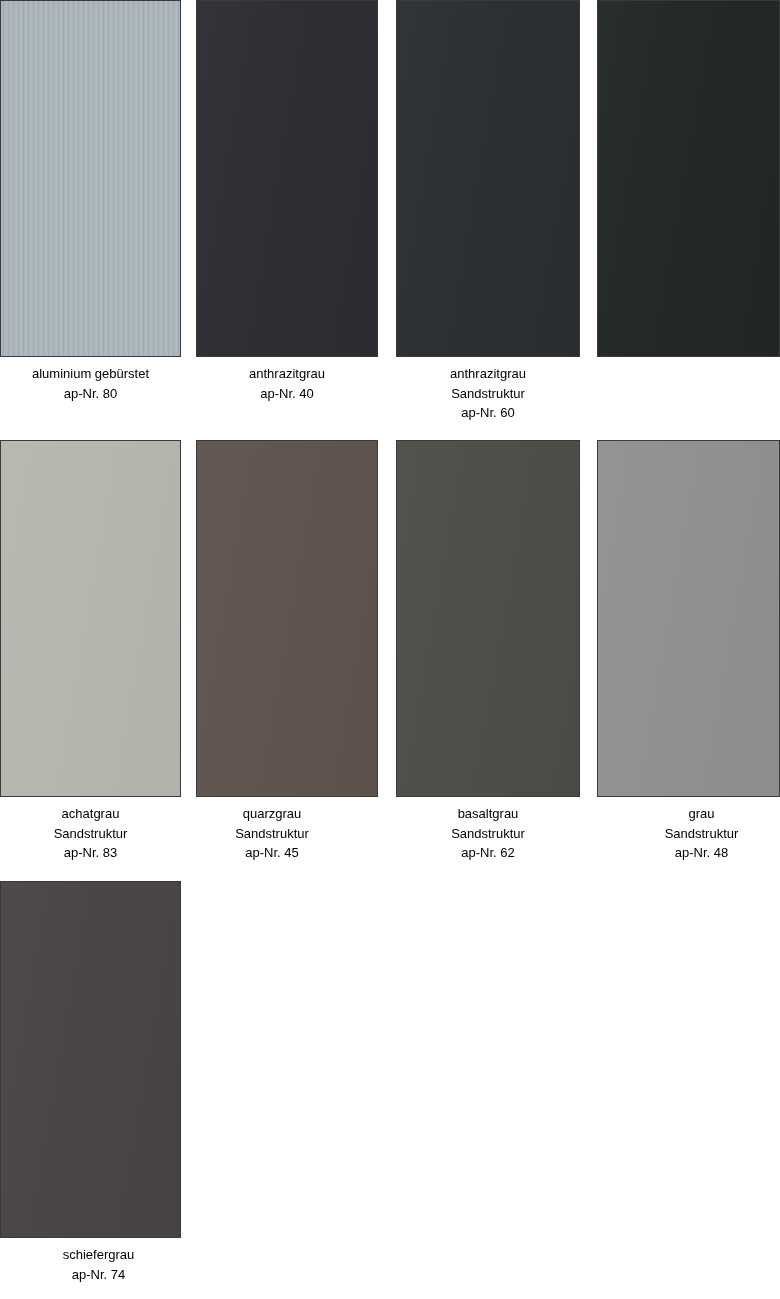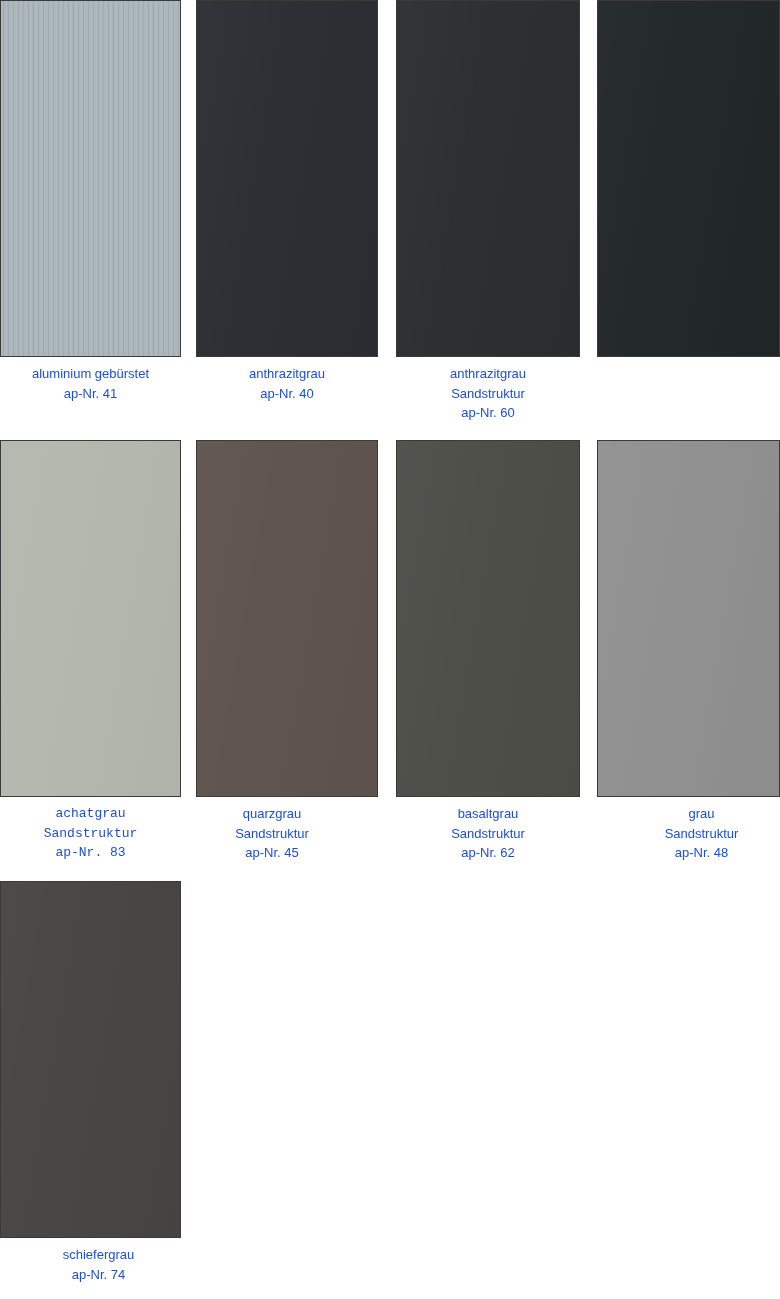--- a/index.html
+++ b/index.html
@@ -68,50 +68,50 @@
     pointer-events: none;
   }
 
   .swatch-caption {
     position: absolute;
     left: 0;
     width: 100%;
     text-align: center;
     font-size: 13px;
     line-height: 19.5px;
-    color: #1d4ed8;
+    color: #000000;
     white-space: pre-line;
   }
 
   .caption-line {
     display: block;
   }
 </style>
 </head>
 <body>
 
 <div id="swatch-grid">
     <div class="swatch-cell" style="left: 0px; top: 0px; width: 181px; height: 437px;">
       <div class="swatch-chip brushed" title="aluminium gebürstet" style="width: 181px; height: 357px; background: rgb(169, 180, 187);"></div>
-      <div class="swatch-caption" style="top: 364px;"><span class="caption-line">aluminium gebürstet</span><span class="caption-line">ap-Nr. 41</span></div>
+      <div class="swatch-caption" style="top: 364px;"><span class="caption-line">aluminium gebürstet</span><span class="caption-line">ap-Nr. 80</span></div>
     </div>
     <div class="swatch-cell" style="left: 196px; top: 0px; width: 182px; height: 437px;">
       <div class="swatch-chip sheen" title="anthrazitgrau" style="width: 182px; height: 357px; background: rgb(43, 45, 51);"></div>
       <div class="swatch-caption" style="top: 364px;"><span class="caption-line">anthrazitgrau</span><span class="caption-line">ap-Nr. 40</span></div>
     </div>
     <div class="swatch-cell" style="left: 396px; top: 0px; width: 184px; height: 437px;">
       <div class="swatch-chip sheen" title="anthrazitgrau" style="width: 184px; height: 357px; background: rgb(42, 46, 49);"></div>
       <div class="swatch-caption" style="top: 364px;"><span class="caption-line">anthrazitgrau</span><span class="caption-line">Sandstruktur</span><span class="caption-line">ap-Nr. 60</span></div>
     </div>
     <div class="swatch-cell" style="left: 597px; top: 0px; width: 183px; height: 437px;">
       <div class="swatch-chip sheen" title="schwarzgrau" style="width: 183px; height: 357px; background: rgb(33, 39, 38);"></div>
     </div>
     <div class="swatch-cell" style="left: 0px; top: 440px; width: 181px; height: 437px;">
       <div class="swatch-chip sheen" title="achatgrau" style="width: 181px; height: 357px; background: rgb(180, 183, 174);"></div>
-      <div class="swatch-caption" style="top: 364px; font-family: Liberation Mono, monospace;"><span class="caption-line">achatgrau</span><span class="caption-line">Sandstruktur</span><span class="caption-line">ap-Nr. 83</span></div>
+      <div class="swatch-caption" style="top: 364px;"><span class="caption-line">achatgrau</span><span class="caption-line">Sandstruktur</span><span class="caption-line">ap-Nr. 83</span></div>
     </div>
     <div class="swatch-cell" style="left: 196px; top: 440px; width: 152px; height: 437px;">
       <div class="swatch-chip sheen" title="quarzgrau" style="width: 182px; height: 357px; background: rgb(94, 83, 77);"></div>
       <div class="swatch-caption" style="top: 364px;"><span class="caption-line">quarzgrau</span><span class="caption-line">Sandstruktur</span><span class="caption-line">ap-Nr. 45</span></div>
     </div>
     <div class="swatch-cell" style="left: 396px; top: 440px; width: 184px; height: 437px; padding-left: 24px;">
       <div class="swatch-chip sheen" title="basaltgrau" style="width: 184px; height: 357px; background: rgb(77, 77, 72);"></div>
       <div class="swatch-caption" style="top: 364px;"><span class="caption-line">basaltgrau</span><span class="caption-line">Sandstruktur</span><span class="caption-line">ap-Nr. 62</span></div>
     </div>
     <div class="swatch-cell" style="left: 597px; top: 440px; width: 209px; height: 437px;">

